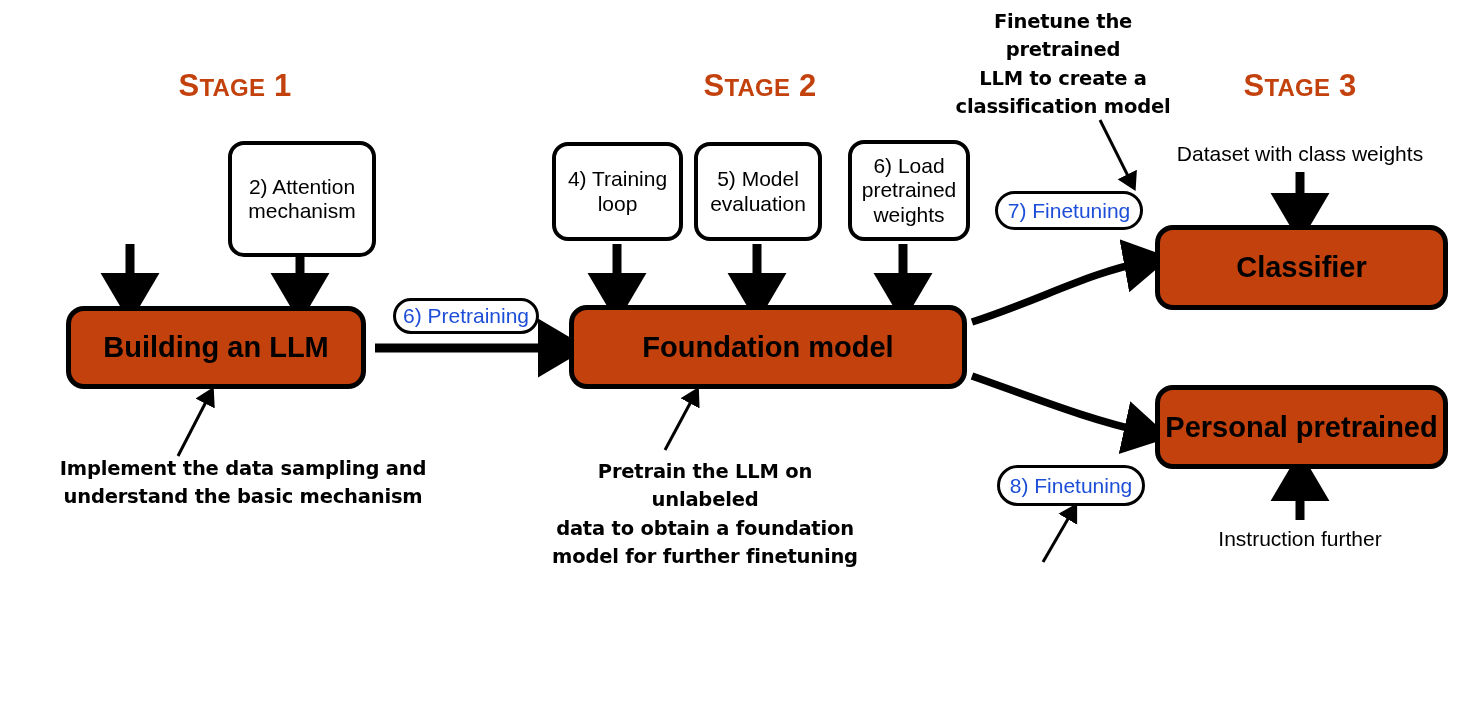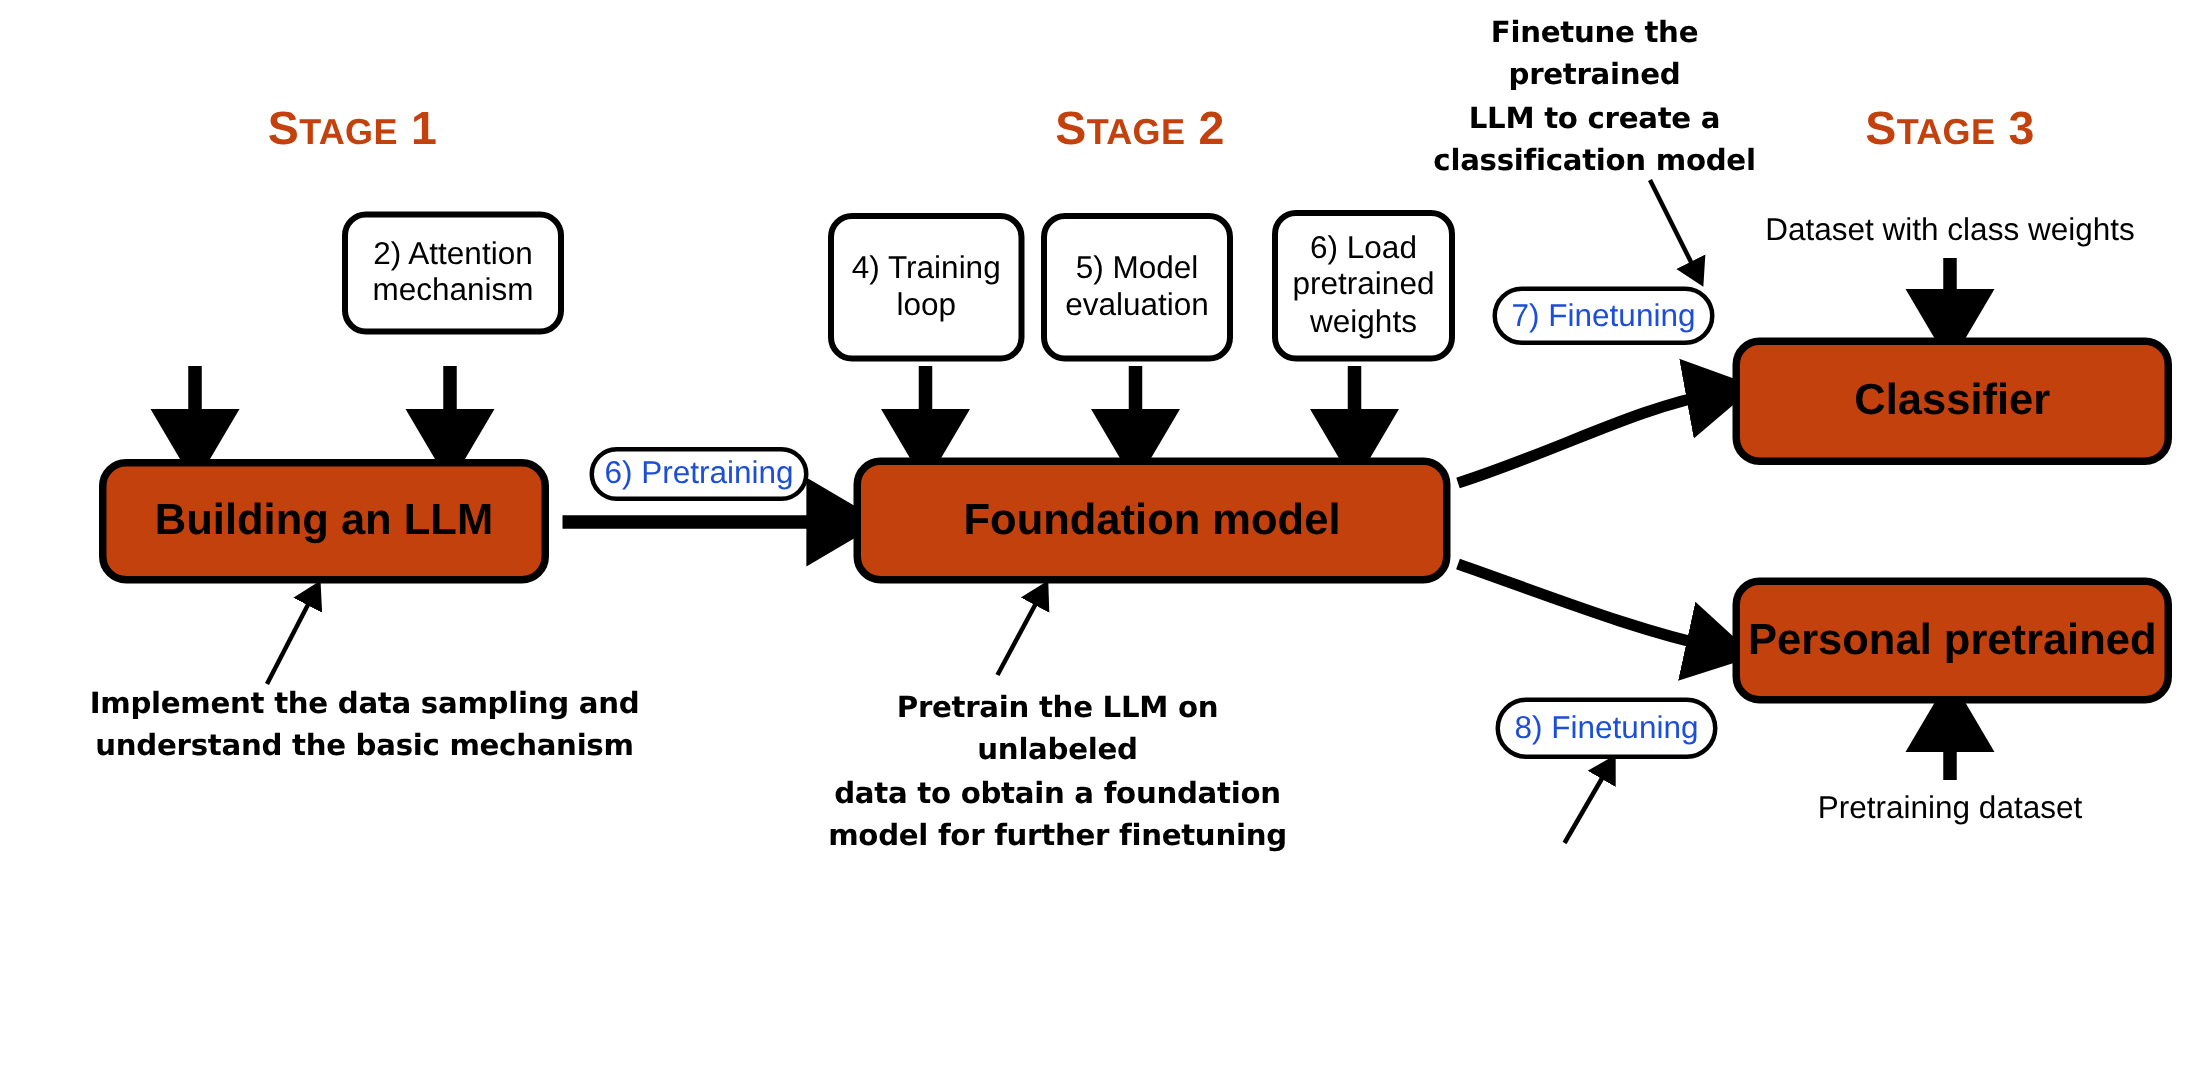--- a/index.html
+++ b/index.html
@@ -107,21 +107,21 @@
 
   <div class="stage-header" style="left:610px;top:68px;width:300px;">
     <span class="big">S</span><span class="sc">TAGE</span><span class="big"> </span><span class="big">2</span>
   </div>
 
   <div class="stage-header" style="left:1150px;top:68px;width:300px;">
     <span class="big">S</span><span class="sc">TAGE</span><span class="big"> </span><span class="big">3</span>
   </div>
 
 
-  <div class="step-box" style="left:228px;top:141px;width:148px;height:82px;white-space:pre-line;">2) Attention
+  <div class="step-box" style="left:228px;top:141px;width:148px;height:116px;white-space:pre-line;">2) Attention
 mechanism</div>
 
   <div class="step-box" style="left:552px;top:142px;width:131px;height:99px;white-space:pre-line;">4) Training
 loop</div>
 
   <div class="step-box" style="left:694px;top:142px;width:128px;height:99px;white-space:pre-line;">5) Model
 evaluation</div>
 
   <div class="step-box" style="left:848px;top:140px;width:122px;height:101px;white-space:pre-line;">6) Load
 pretrained
@@ -148,15 +148,15 @@
 data to obtain a foundation
 model for further finetuning</div>
 
   <div class="annot" style="left:935px;top:8px;width:256px;">Finetune the pretrained
 LLM to create a
 classification model</div>
 
 
   <div class="caption" style="left:1150px;top:142px;width:300px;">Dataset with class weights</div>
 
-  <div class="caption" style="left:1150px;top:527px;width:300px;">Pretraining dataset</div>
+  <div class="caption" style="left:1150px;top:527px;width:300px;">Instruction further</div>
 
 </div>
 
 </body></html>

